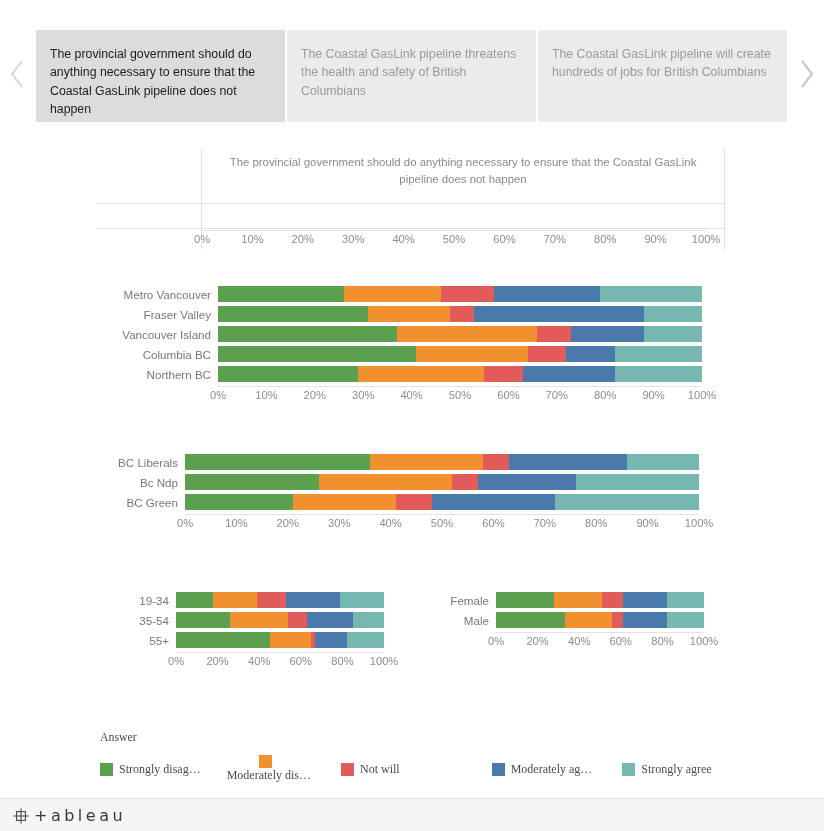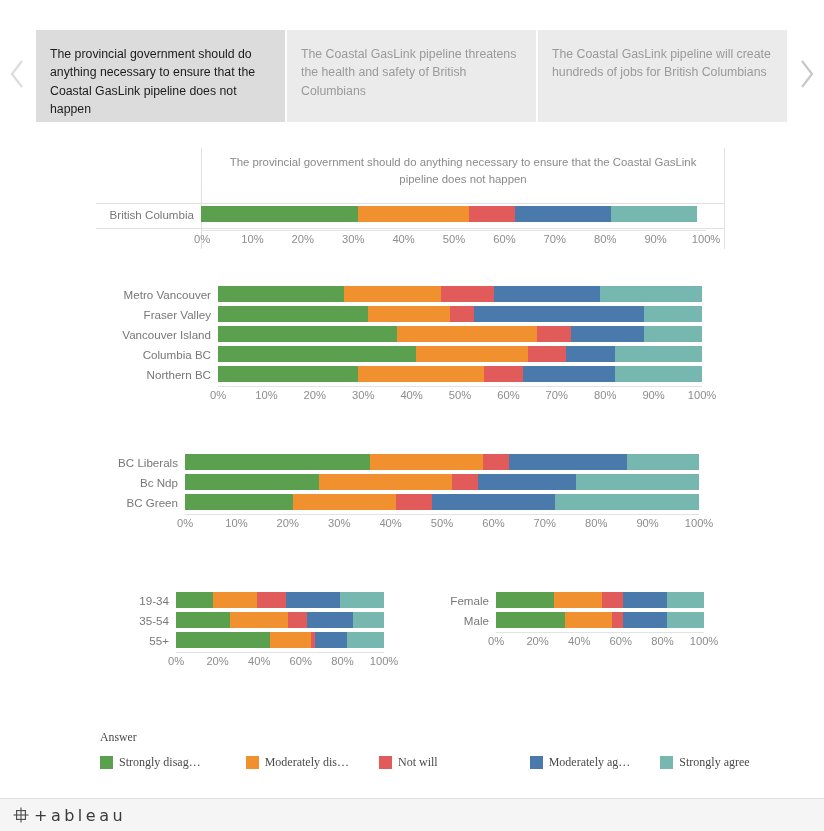--- a/index.html
+++ b/index.html
@@ -202,21 +202,21 @@
     left: 0; bottom: 0;
     width: 824px;
     height: 32px;
     background: #f5f5f5;
     border-top: 1px solid #e0e0e0;
     display: flex;
     align-items: center;
   }
   .footer-logo {
     display: flex;
-    align-items: center;
+    align-items: flex-end;
     margin-left: 12px;
   }
   .footer-wordmark {
     font-size: 16px;
     letter-spacing: 3.5px;
     color: #3a3a3a;
     font-family: "DejaVu Sans", sans-serif;
     margin-left: 4px;
   }
 </style>
@@ -246,30 +246,20 @@
     </svg>
   </div>
 </div>
 
 <div class="panel" id="panel-bc">
   <div class="frame-h-top"></div>
   <div class="frame-h-bottom"></div>
   <div class="frame-v-left"></div>
   <div class="frame-v-right"></div>
   <div class="chart-title bc-title">The provincial government should do anything necessary to ensure that the Coastal GasLink pipeline does not happen</div>
-  <div class="bc-row">
-    <div class="row-label">British Columbia</div>
-    <div class="bar" style="width: 496px;">
-        <div class="seg" title="British Columbia – Strongly disagree: 31%" style="width: 31.6327%; background: rgb(91, 160, 78);"></div>
-        <div class="seg" title="British Columbia – Moderately disagree: 22%" style="width: 22.449%; background: rgb(240, 144, 47);"></div>
-        <div class="seg" title="British Columbia – Not sure: 9%" style="width: 9.18367%; background: rgb(225, 91, 91);"></div>
-        <div class="seg" title="British Columbia – Moderately agree: 19%" style="width: 19.3878%; background: rgb(74, 122, 171);"></div>
-        <div class="seg" title="British Columbia – Strongly agree: 17%" style="width: 17.3469%; background: rgb(118, 184, 176);"></div>
-      </div>
-  </div>
   <div class="axis">
       <div class="axis-line"></div>
       <div class="tick" style="left: 0%;">0%</div>
       <div class="tick" style="left: 10%;">10%</div>
       <div class="tick" style="left: 20%;">20%</div>
       <div class="tick" style="left: 30%;">30%</div>
       <div class="tick" style="left: 40%;">40%</div>
       <div class="tick" style="left: 50%;">50%</div>
       <div class="tick" style="left: 60%;">60%</div>
       <div class="tick" style="left: 70%;">70%</div>
@@ -475,21 +465,21 @@
     </div>
 </div>
 
 <div class="panel" id="legend">
   <div class="legend-title">Answer</div>
   <div class="legend-items">
       <div class="legend-item" style="margin-left: 0px;">
         <span class="legend-swatch" style="background: rgb(91, 160, 78);"></span>
         <span>Strongly disag…</span>
       </div>
-      <div class="legend-item" style="margin-left: 45px;">
+      <div class="legend-item" style="margin-left: 26px; flex-direction: column;">
         <span class="legend-swatch" style="background: rgb(240, 144, 47);"></span>
         <span>Moderately dis…</span>
       </div>
       <div class="legend-item" style="margin-left: 30px;">
         <span class="legend-swatch" style="background: rgb(225, 91, 91);"></span>
         <span>Not will</span>
       </div>
       <div class="legend-item" style="margin-left: 92px;">
         <span class="legend-swatch" style="background: rgb(74, 122, 171);"></span>
         <span>Moderately ag…</span>

